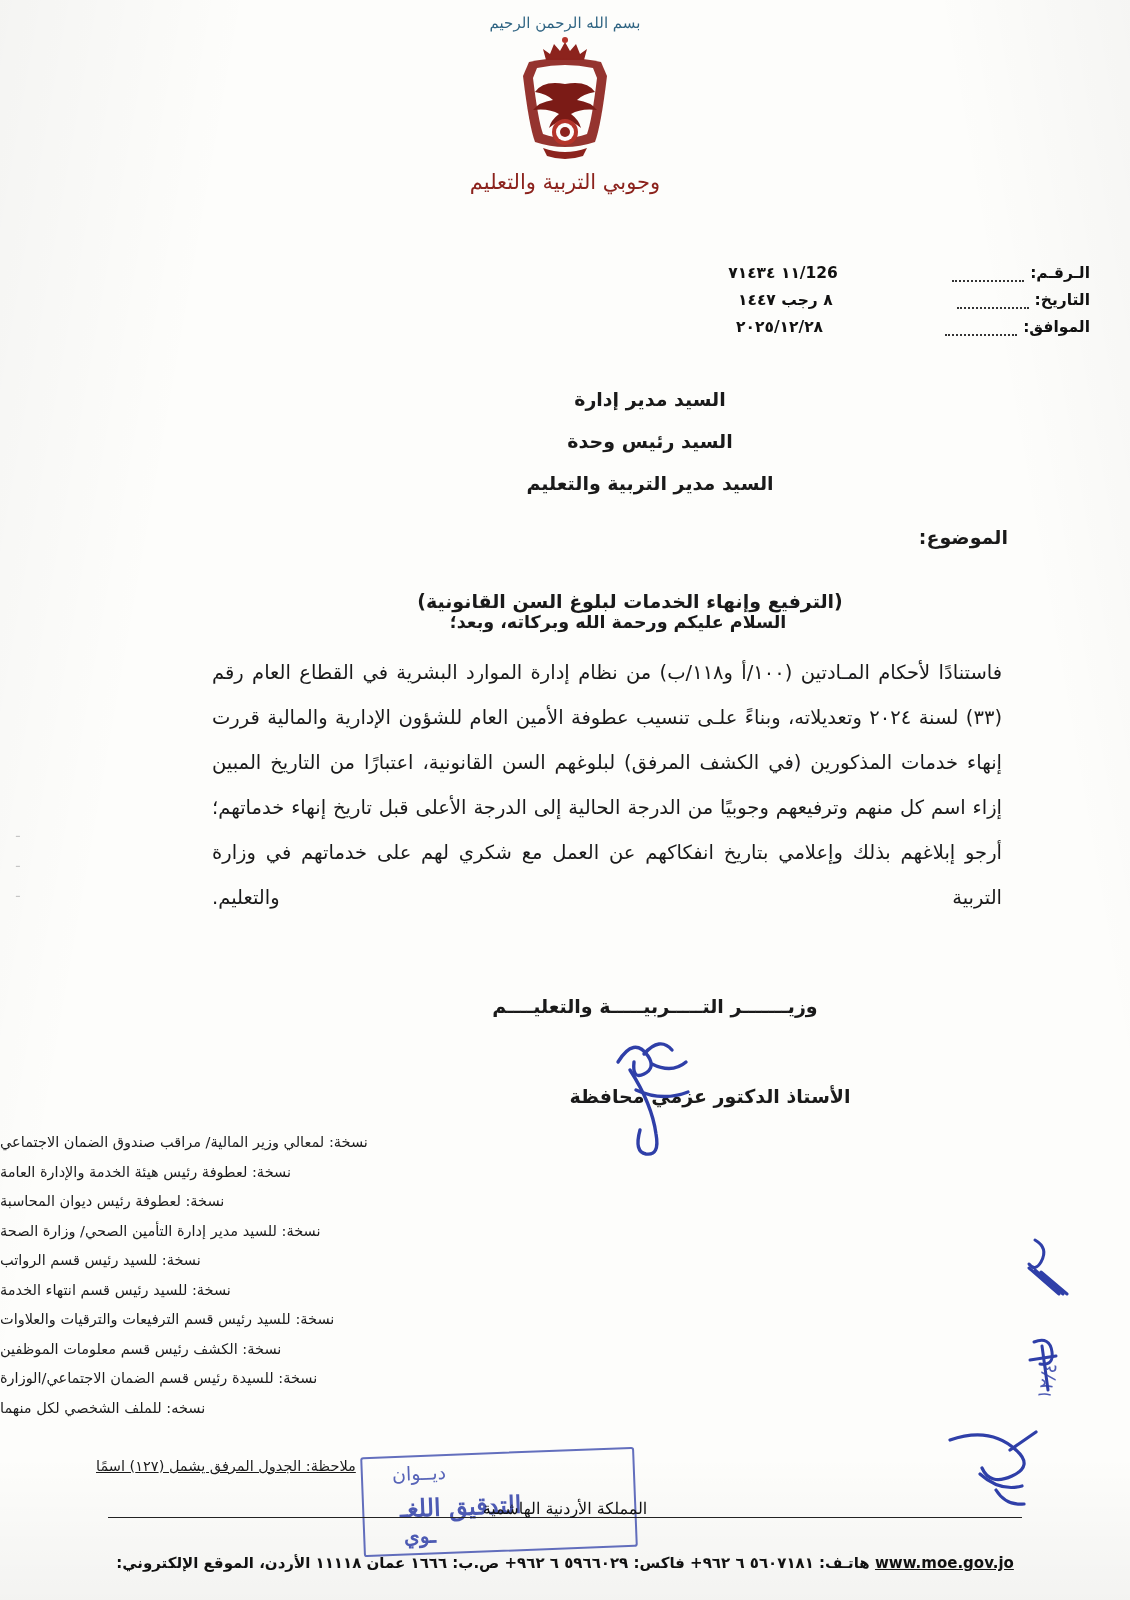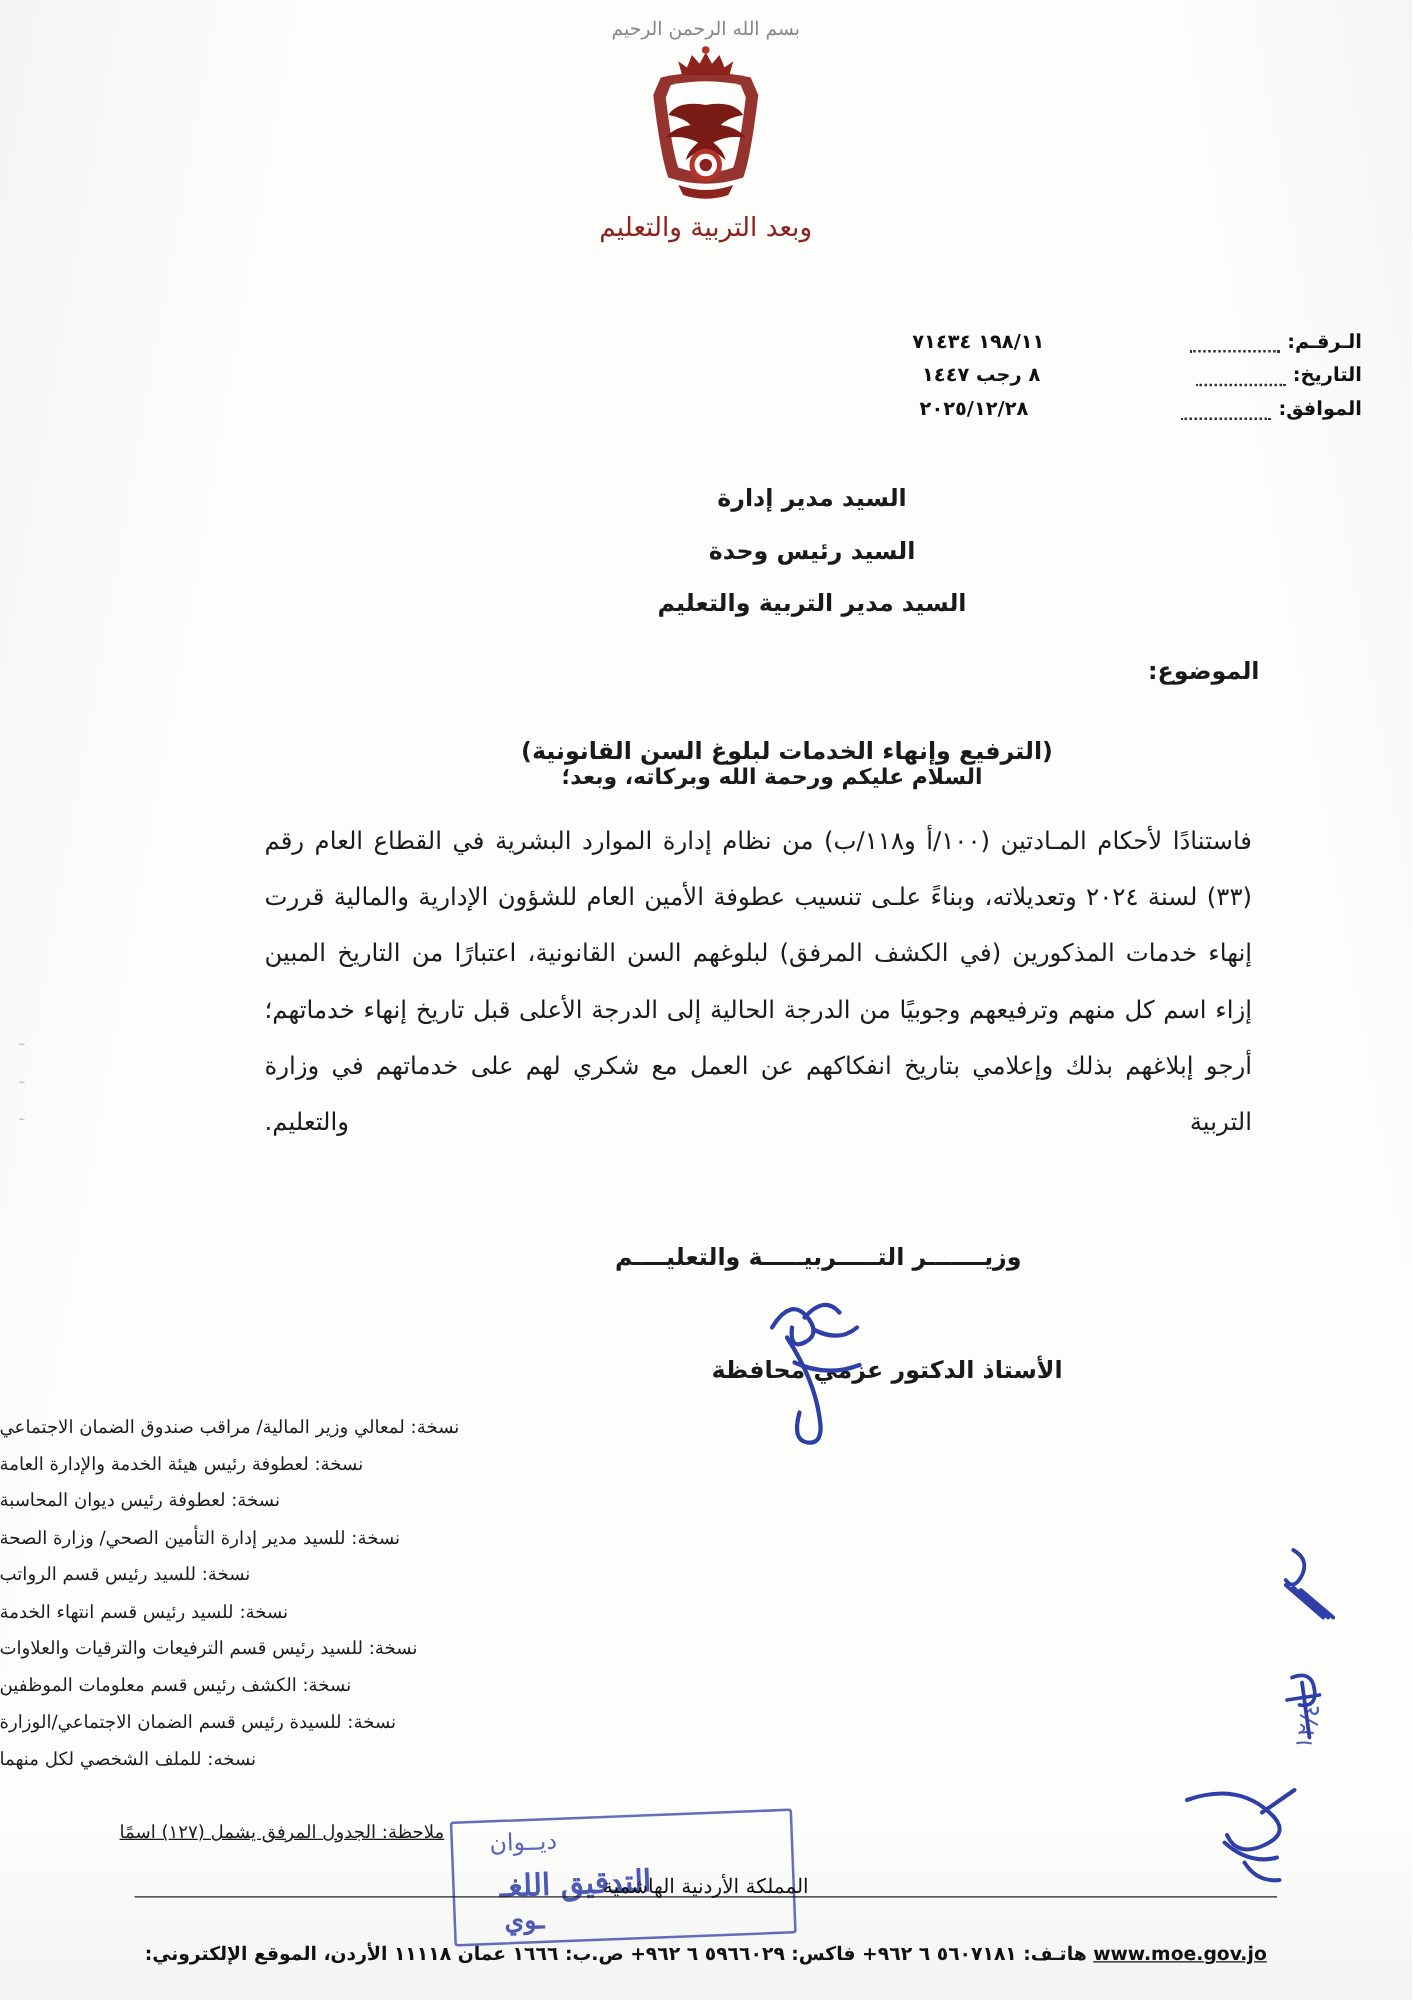--- a/index.html
+++ b/index.html
@@ -36,21 +36,21 @@
   .header {
     position: absolute;
     top: 14px;
     left: 0;
     right: 0;
     text-align: center;
   }
   .basmala {
     font-family: "DejaVu Serif", "Liberation Serif", serif;
     font-size: 15px;
-    color: #737373;
+    color: #0c4a6e;
     letter-spacing: 1px;
     opacity: .85;
   }
   .emblem {
     margin: 4px auto 0;
     width: 132px;
     height: 130px;
     position: relative;
   }
   .emblem svg { display: block; }
@@ -324,28 +324,28 @@
                  q6 -6 18 -8 q-8 -12 -30 -8z" fill="#7b1b16"></path>
 
         <circle cx="66" cy="96" r="13" fill="#b5342a"></circle>
         <circle cx="66" cy="96" r="9" fill="#fdfdfb"></circle>
         <circle cx="66" cy="96" r="5" fill="#8c231d"></circle>
 
         <path d="M44 112 q22 8 44 0 l-4 8 q-18 6 -36 0z" fill="#8c231d"></path>
       </svg>
     </div>
 
-    <div class="ministry-name">وبعد التربية والتعليم</div>
+    <div class="ministry-name">وجوبي التربية والتعليم</div>
   </div>
 
   <div class="meta">
     <div class="meta-row">
       <span class="meta-label">الـرقـم:</span>
       <span class="meta-dots"></span>
-      <span class="meta-value">١٩٨/١١ ٧١٤٣٤</span>
+      <span class="meta-value">126/١١ ٧١٤٣٤</span>
     </div>
     <div class="meta-row">
       <span class="meta-label">التاريخ:</span>
       <span class="meta-dots"></span>
       <span class="meta-value">٨ رجب ١٤٤٧</span>
     </div>
     <div class="meta-row">
       <span class="meta-label">الموافق:</span>
       <span class="meta-dots"></span>
       <span class="meta-value">٢٠٢٥/١٢/٢٨</span>

